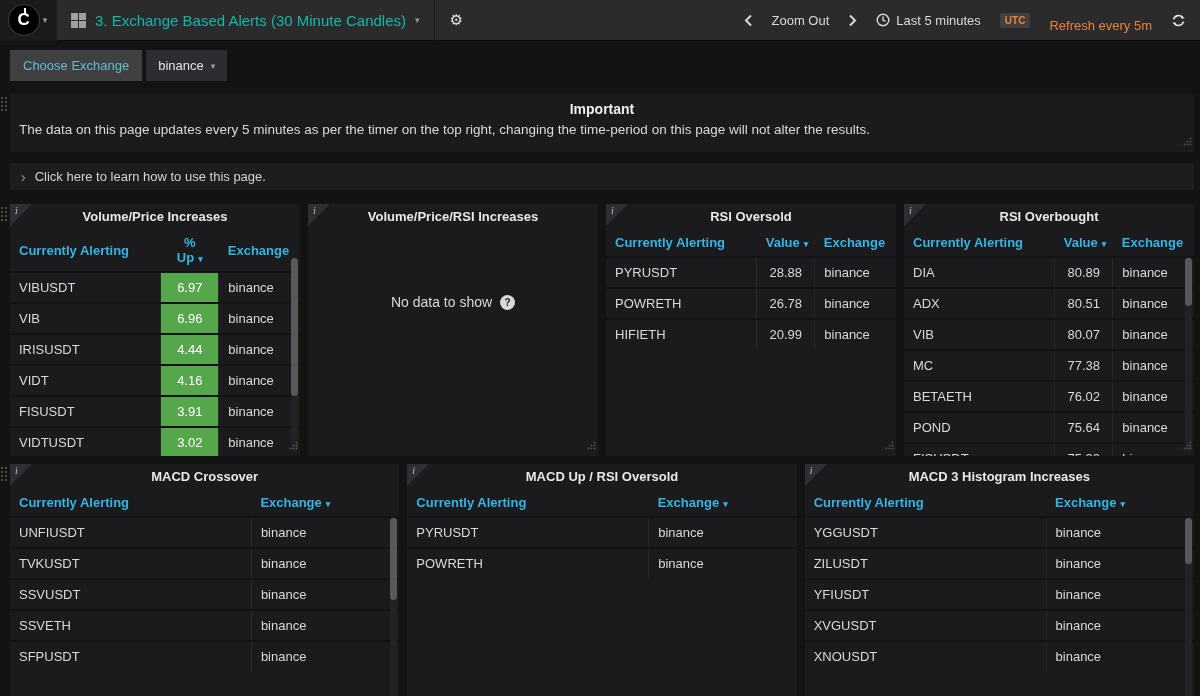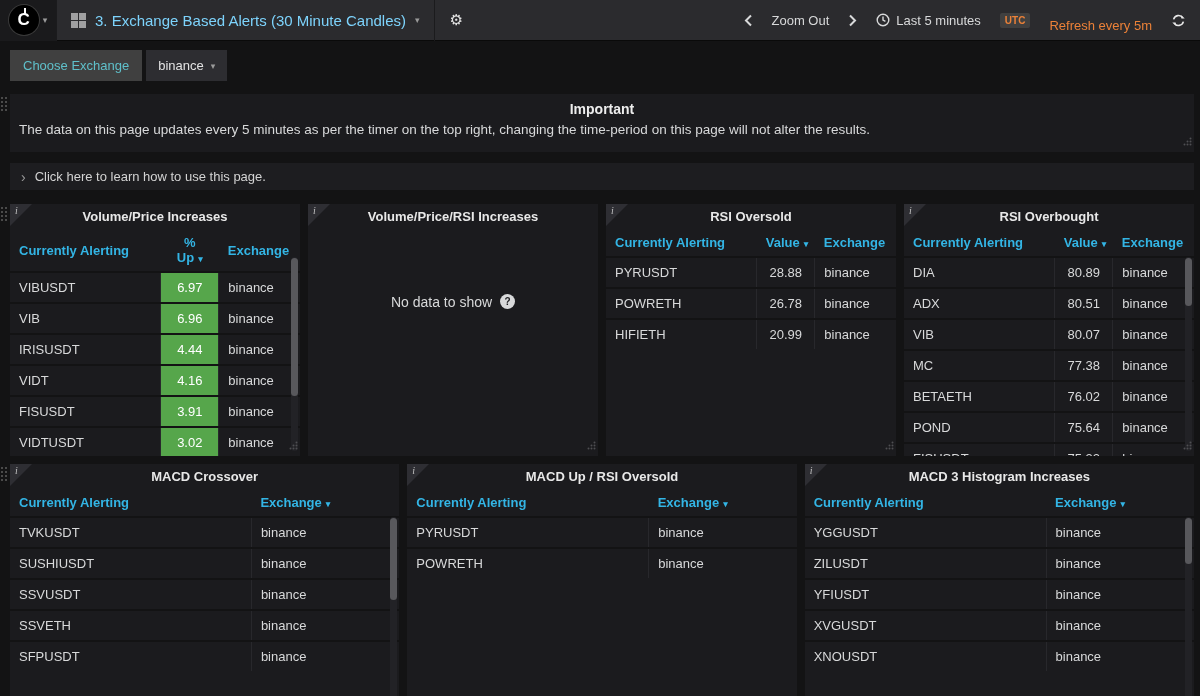--- a/index.html
+++ b/index.html
@@ -14,21 +14,21 @@
   .logo-circle { width:30px; height:30px; background:#000; border-radius:50%;
                  display:flex; align-items:center; justify-content:center; position:relative;
                  box-shadow:0 0 0 1px #3a3a3a; }
   .logo-circle .letter { color:#fff; font-weight:bold; font-size:17px; }
   .logo-circle:after { content:""; position:absolute; left:50%; top:3px; width:2px; height:7px; background:#fff; }
   .caret { font-size:9px; color:#9a9a9a; }
   .title-block { display:flex; align-items:center; gap:9px; height:41px; padding:0 14px;
                  border-left:1px solid #1b1b1d; border-right:1px solid #1b1b1d; cursor:pointer; }
   .grid-icon { width:15px; height:15px; display:grid; grid-template-columns:7px 7px; gap:1px; }
   .grid-icon span { background:#b5b5b5; opacity:.85; }
-  .dash-title { color:#7dd3fc; font-size:15px; }
+  .dash-title { color:#14b8a6; font-size:15px; }
   .gear-btn { padding:0 15px; color:#e3e3e3; font-size:15px; cursor:pointer; background:none; border:none; }
   .nav-right { margin-left:auto; display:flex; align-items:center; gap:19px; padding-right:14px;
                color:#d8d9da; font-size:13px; }
   .nav-right .chev { cursor:pointer; display:flex; }
   .timepicker { display:flex; align-items:center; gap:6px; cursor:pointer; }
   .utc-badge { background:#404040; color:#eb8138; font-size:10px; font-weight:bold;
                padding:2px 5px; border-radius:2px; cursor:pointer; }
   .refresh-label { color:#eb8138; cursor:pointer;margin-top:11px; }
   .refresh-btn { cursor:pointer; display:flex; }
 
@@ -69,21 +69,21 @@
   table { width:100%; border-collapse:collapse; font-size:13px; color:#d8d9da; table-layout:fixed; }
   th { color:#33b5e5; font-weight:bold; text-align:left; padding:5px 9px 6px 9px; cursor:pointer; }
   th .sort-caret { color:#33b5e5; font-size:9px; margin-left:4px; }
   .w-name3 { width:52%; } .w-val3 { width:20%; text-align:center; } .w-exch3 { width:28%; }
   .w-name2 { width:62%; } .w-exch2 { width:38%; }
   td { padding:7px 9px; border-top:2px solid #131314; overflow:hidden; white-space:nowrap; }
   td.c-val, td.c-exch { border-left:1px solid #28282c; }
   td.c-val { text-align:center; }
   td.green  { background:#56a64b; color:#fff; }
 
-  .no-data { position:absolute; left:0; right:0; top:90px; display:flex; align-items:flex-start;
+  .no-data { position:absolute; left:0; right:0; top:90px; display:flex; align-items:flex-end;
              justify-content:center; gap:8px; font-size:14px; color:#d8d9da; }
   .help-icon { width:15px; height:15px; border-radius:50%; background:#d8d9da; color:#1b1b1e;
                font-size:10px; font-weight:bold; display:flex; align-items:center;
                justify-content:center; cursor:pointer; }
 
   .sb-track { position:absolute; right:2px; top:53px; bottom:5px; width:7px; background:#222226; border-radius:4px; }
   .sb-thumb { position:absolute; right:2px; width:7px; background:#58585c; border-radius:4px; cursor:pointer; }
   .resize-handle { position:absolute; right:2px; bottom:2px; cursor:nwse-resize; }
 </style>
 </head>
@@ -418,25 +418,25 @@
         <div class="panel-title">MACD Crossover</div>
         <table>
           <thead>
               <tr>
             <th class="w-name2">Currently Alerting</th>
             <th class="w-exch2"><span>Exchange</span><span class="sort-caret">▾</span></th>
           </tr>
             </thead>
           <tbody>
               <tr>
+                <td class="c-name">UNFIUSDT</td>
+                <td class="c-exch">binance</td>
+              </tr>
+              <tr>
                 <td class="c-name">TVKUSDT</td>
-                <td class="c-exch">binance</td>
-              </tr>
-              <tr>
-                <td class="c-name">SUSHIUSDT</td>
                 <td class="c-exch">binance</td>
               </tr>
               <tr>
                 <td class="c-name">SSVUSDT</td>
                 <td class="c-exch">binance</td>
               </tr>
               <tr>
                 <td class="c-name">SSVETH</td>
                 <td class="c-exch">binance</td>
               </tr>

